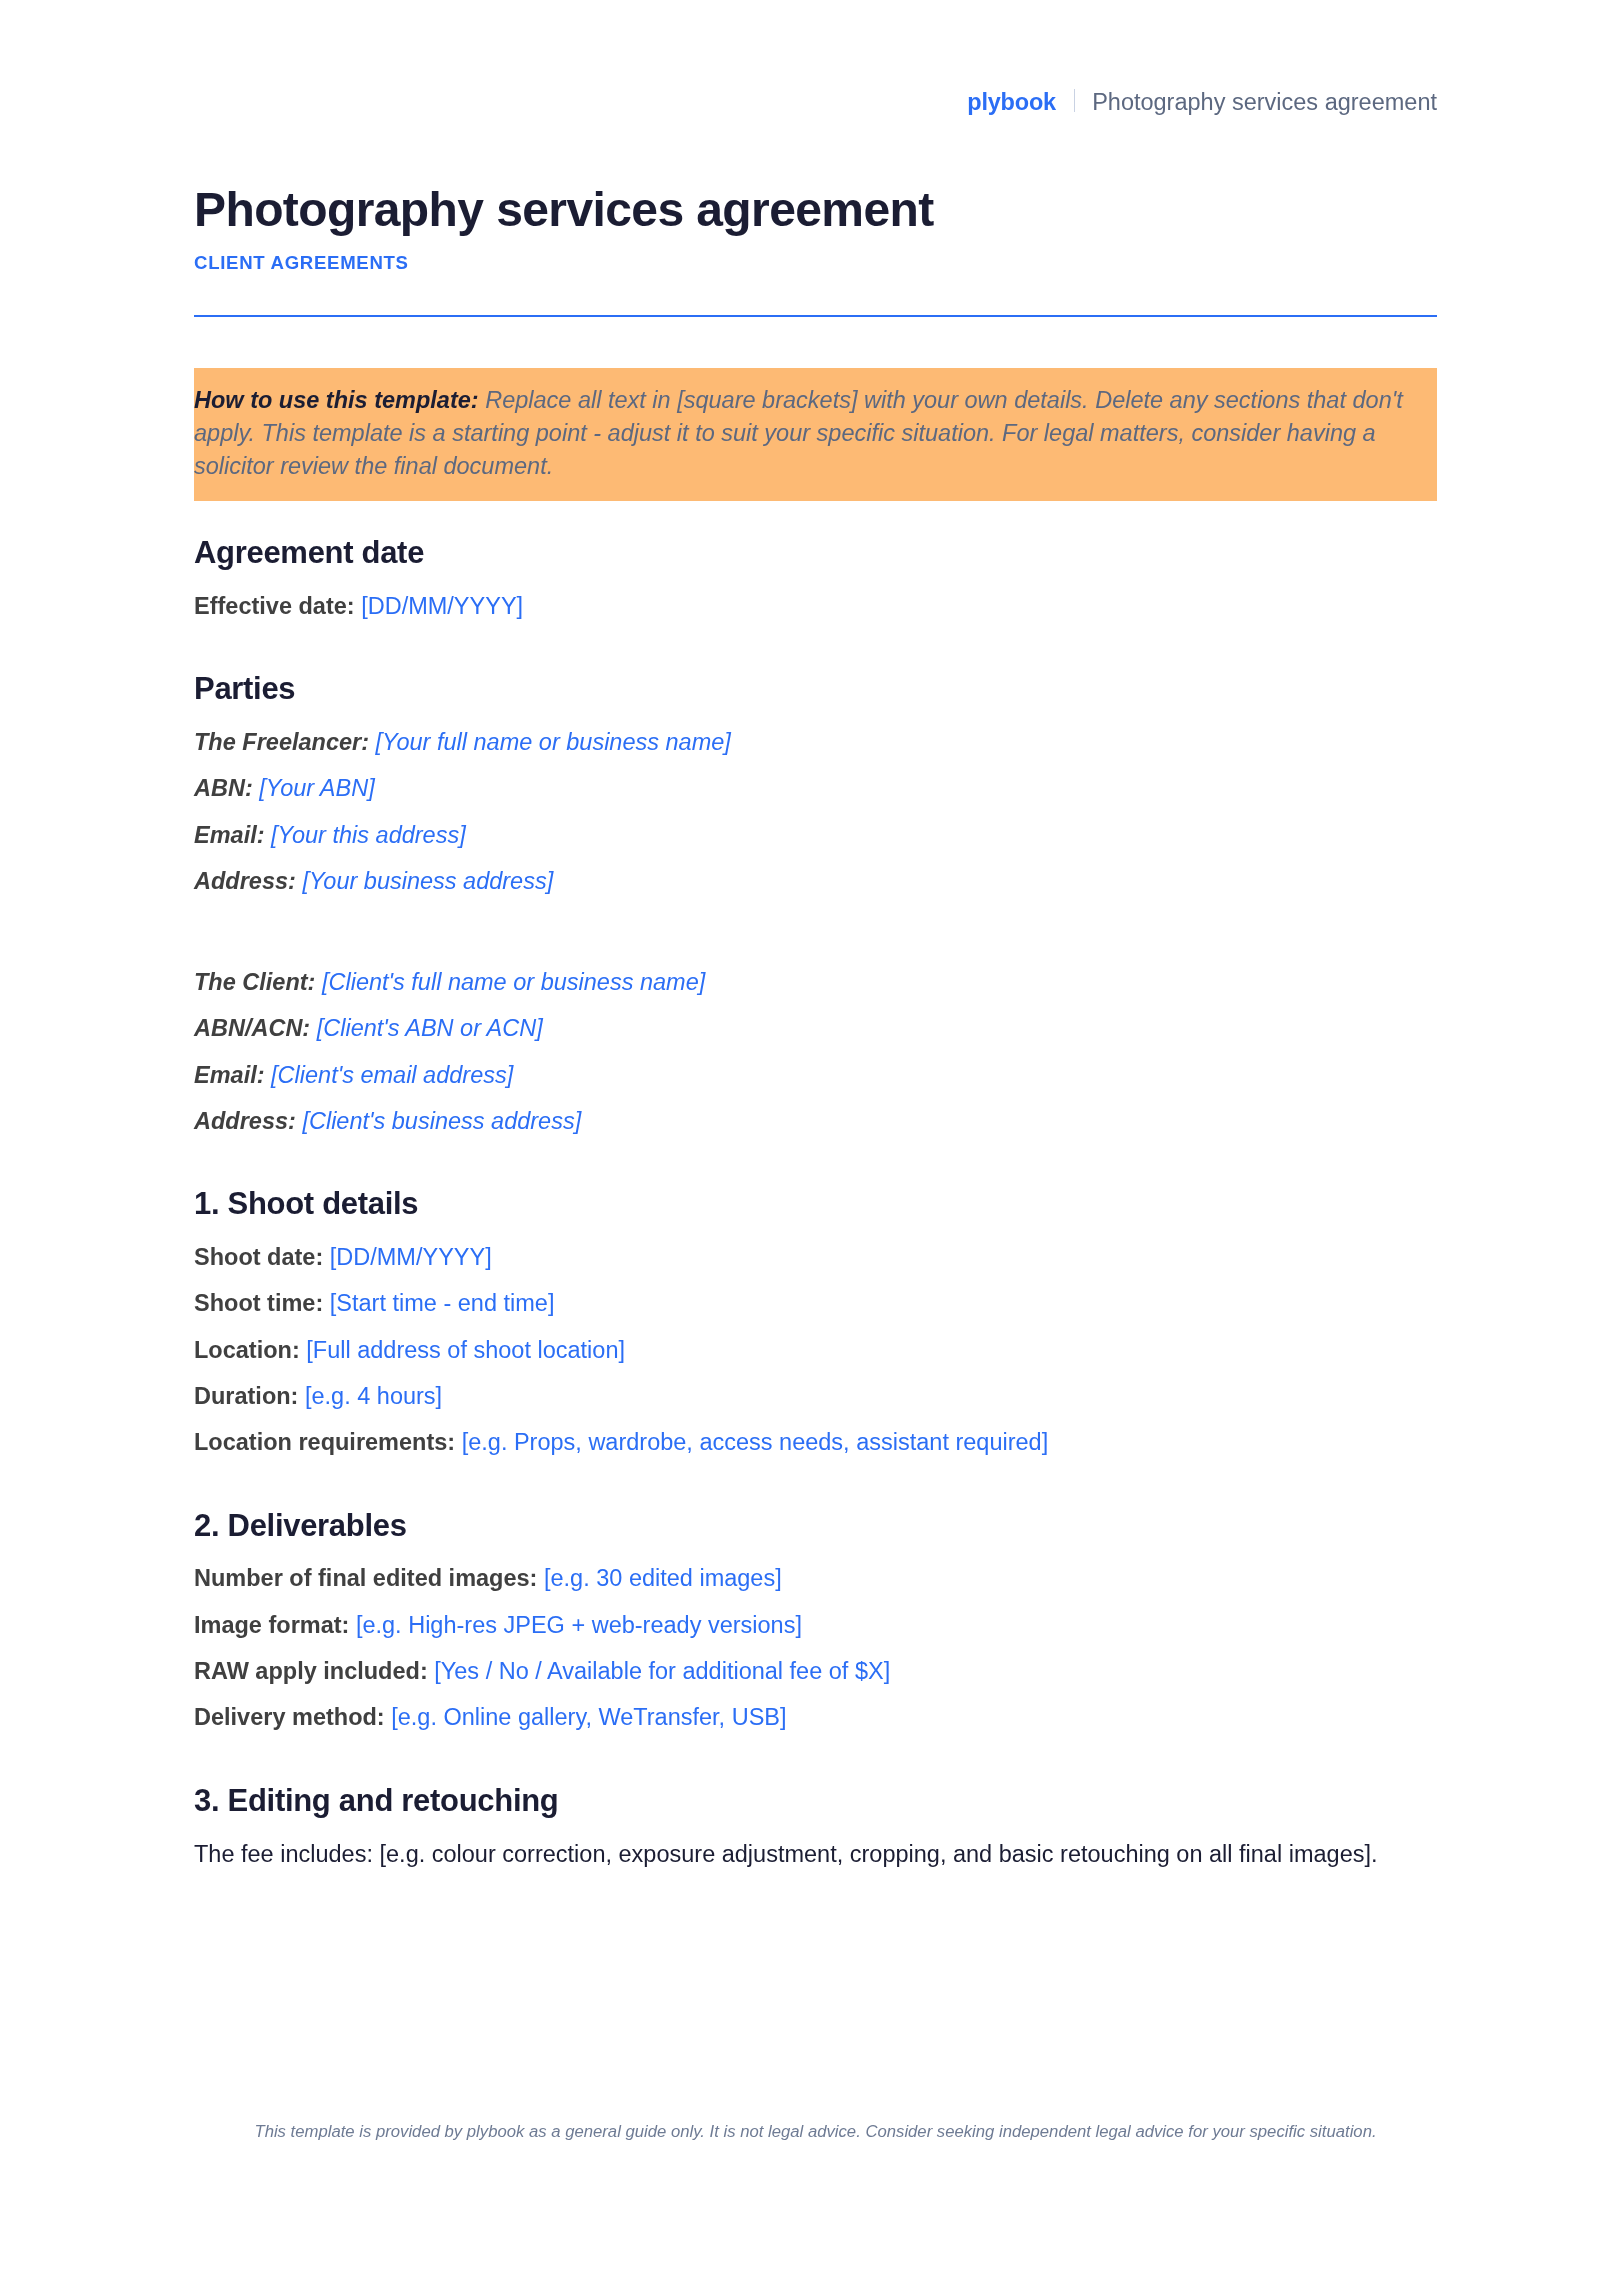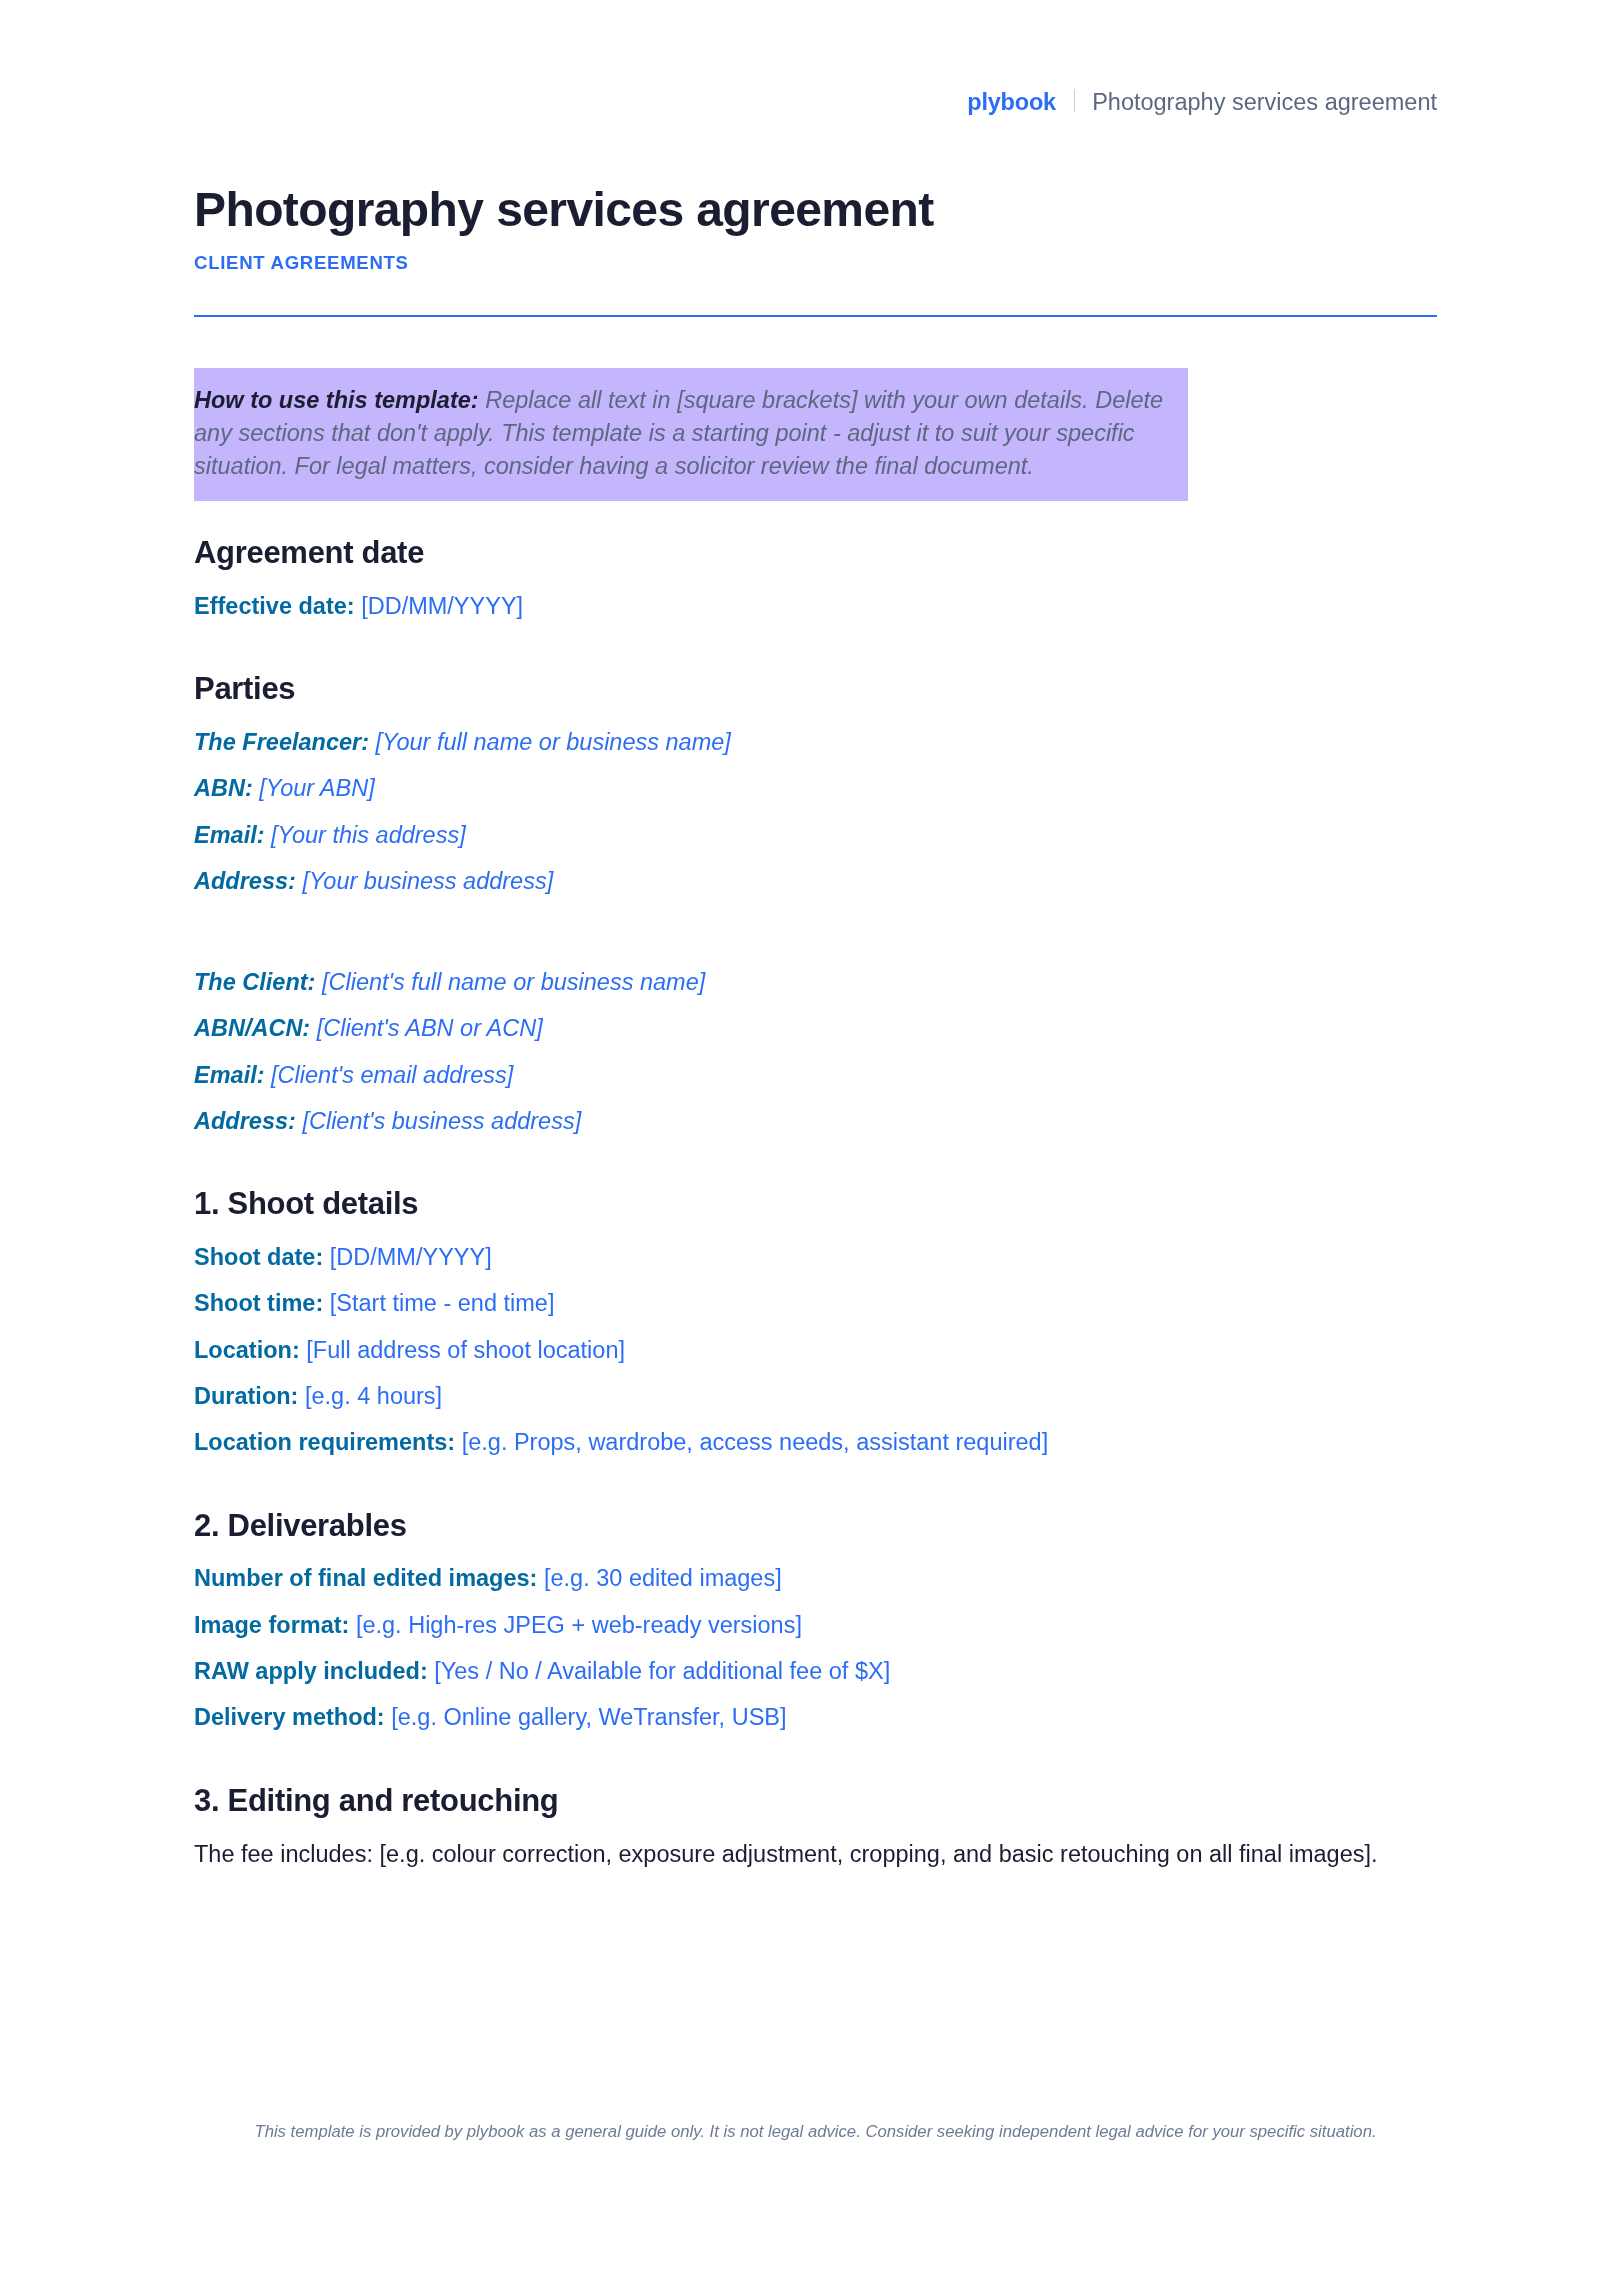--- a/index.html
+++ b/index.html
@@ -83,22 +83,22 @@
     border: 0;
     border-top: 2.9px solid #2b6ef5;
     width: 100%;
   }
 
   
   .callout {
     position: absolute;
     top: 368px;
     left: 194px;
-    width: 994px;
-    background: #c4b5fd;
+    width: 1243px;
+    background: #fdba74;
     padding: 15.7px 11.8px 17.6px 0;
     box-sizing: border-box;
   }
   .callout p {
     margin: 0;
     font-size: 23.5px;
     line-height: 1.42;
     font-style: italic;
     color: #5c6880;
   }
@@ -133,21 +133,21 @@
 
   .field {
     margin: 0 0 17.6px 0;
     font-size: 23.5px;
     line-height: 1.3;
     color: #1b1d33;
   }
   .field:last-child { margin-bottom: 0; }
   .field .f-label {
     font-weight: 700;
-    color: #0369a1;
+    color: #404040;
   }
   .field .f-value {
     color: #2b6ef5;
     font-weight: 400;
   }
 
   .party-block { margin-bottom: 0; font-style: italic; }
   .party-gap { height: 55px; }
 
   .body-text {

